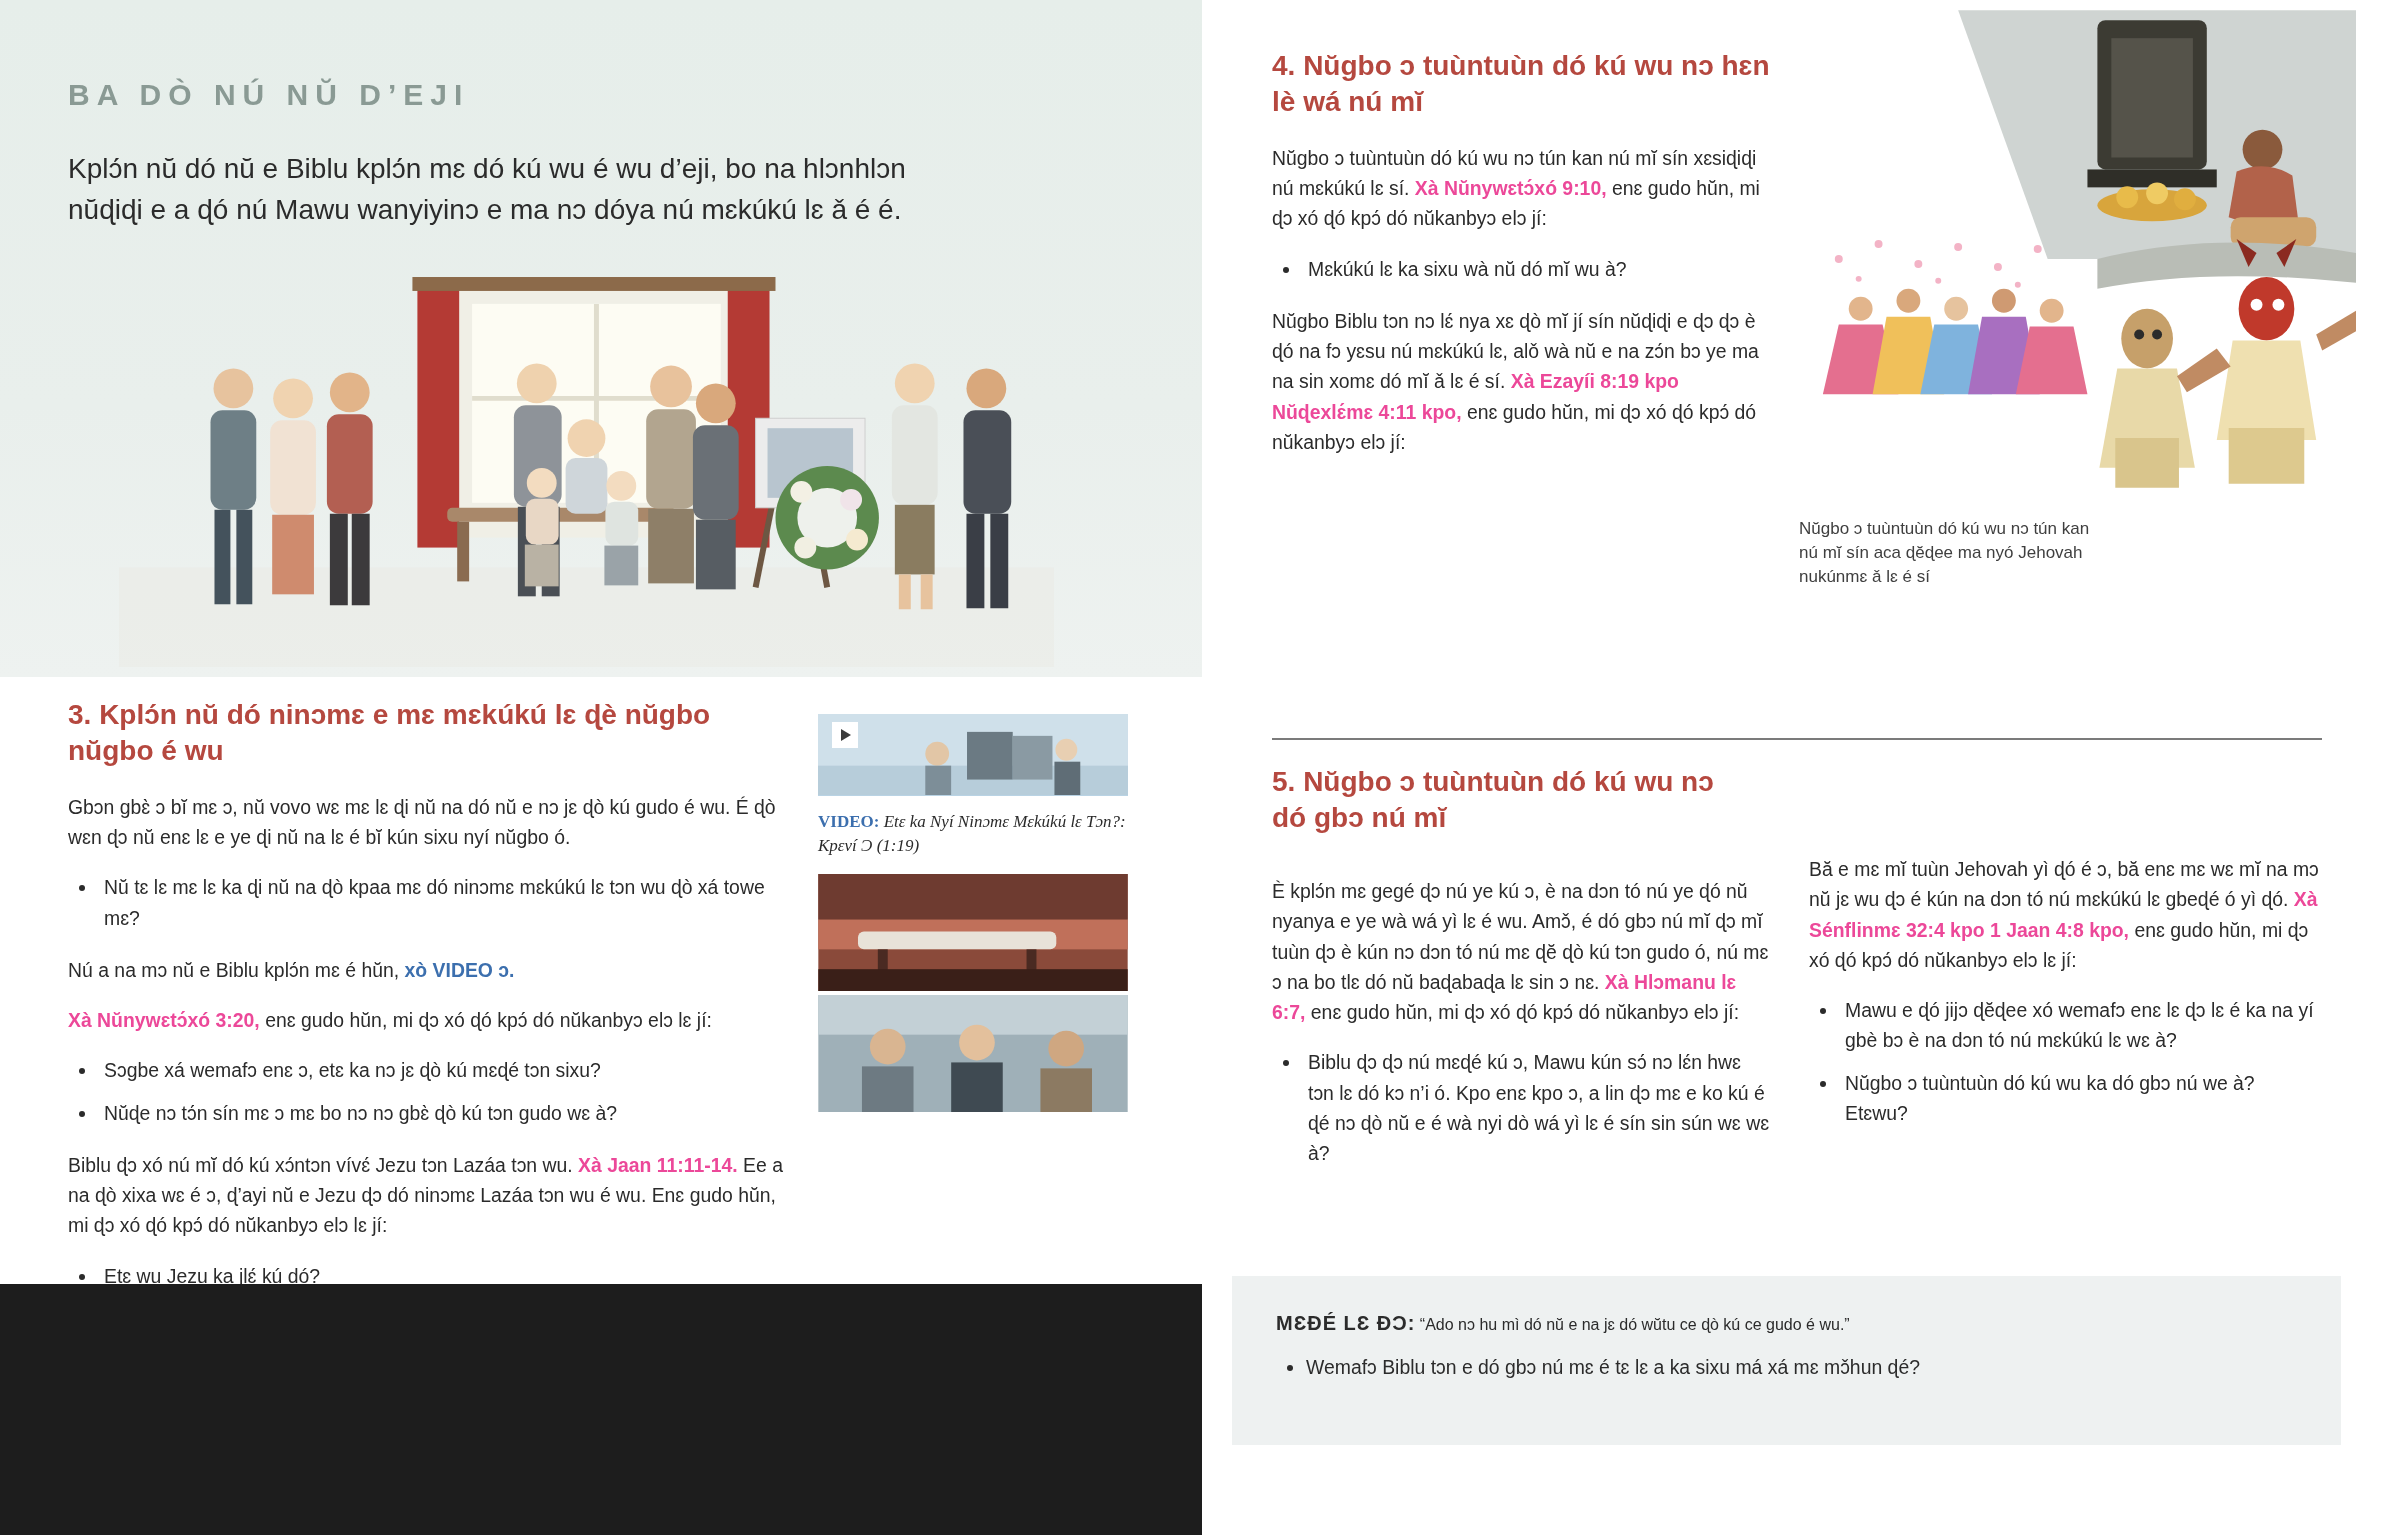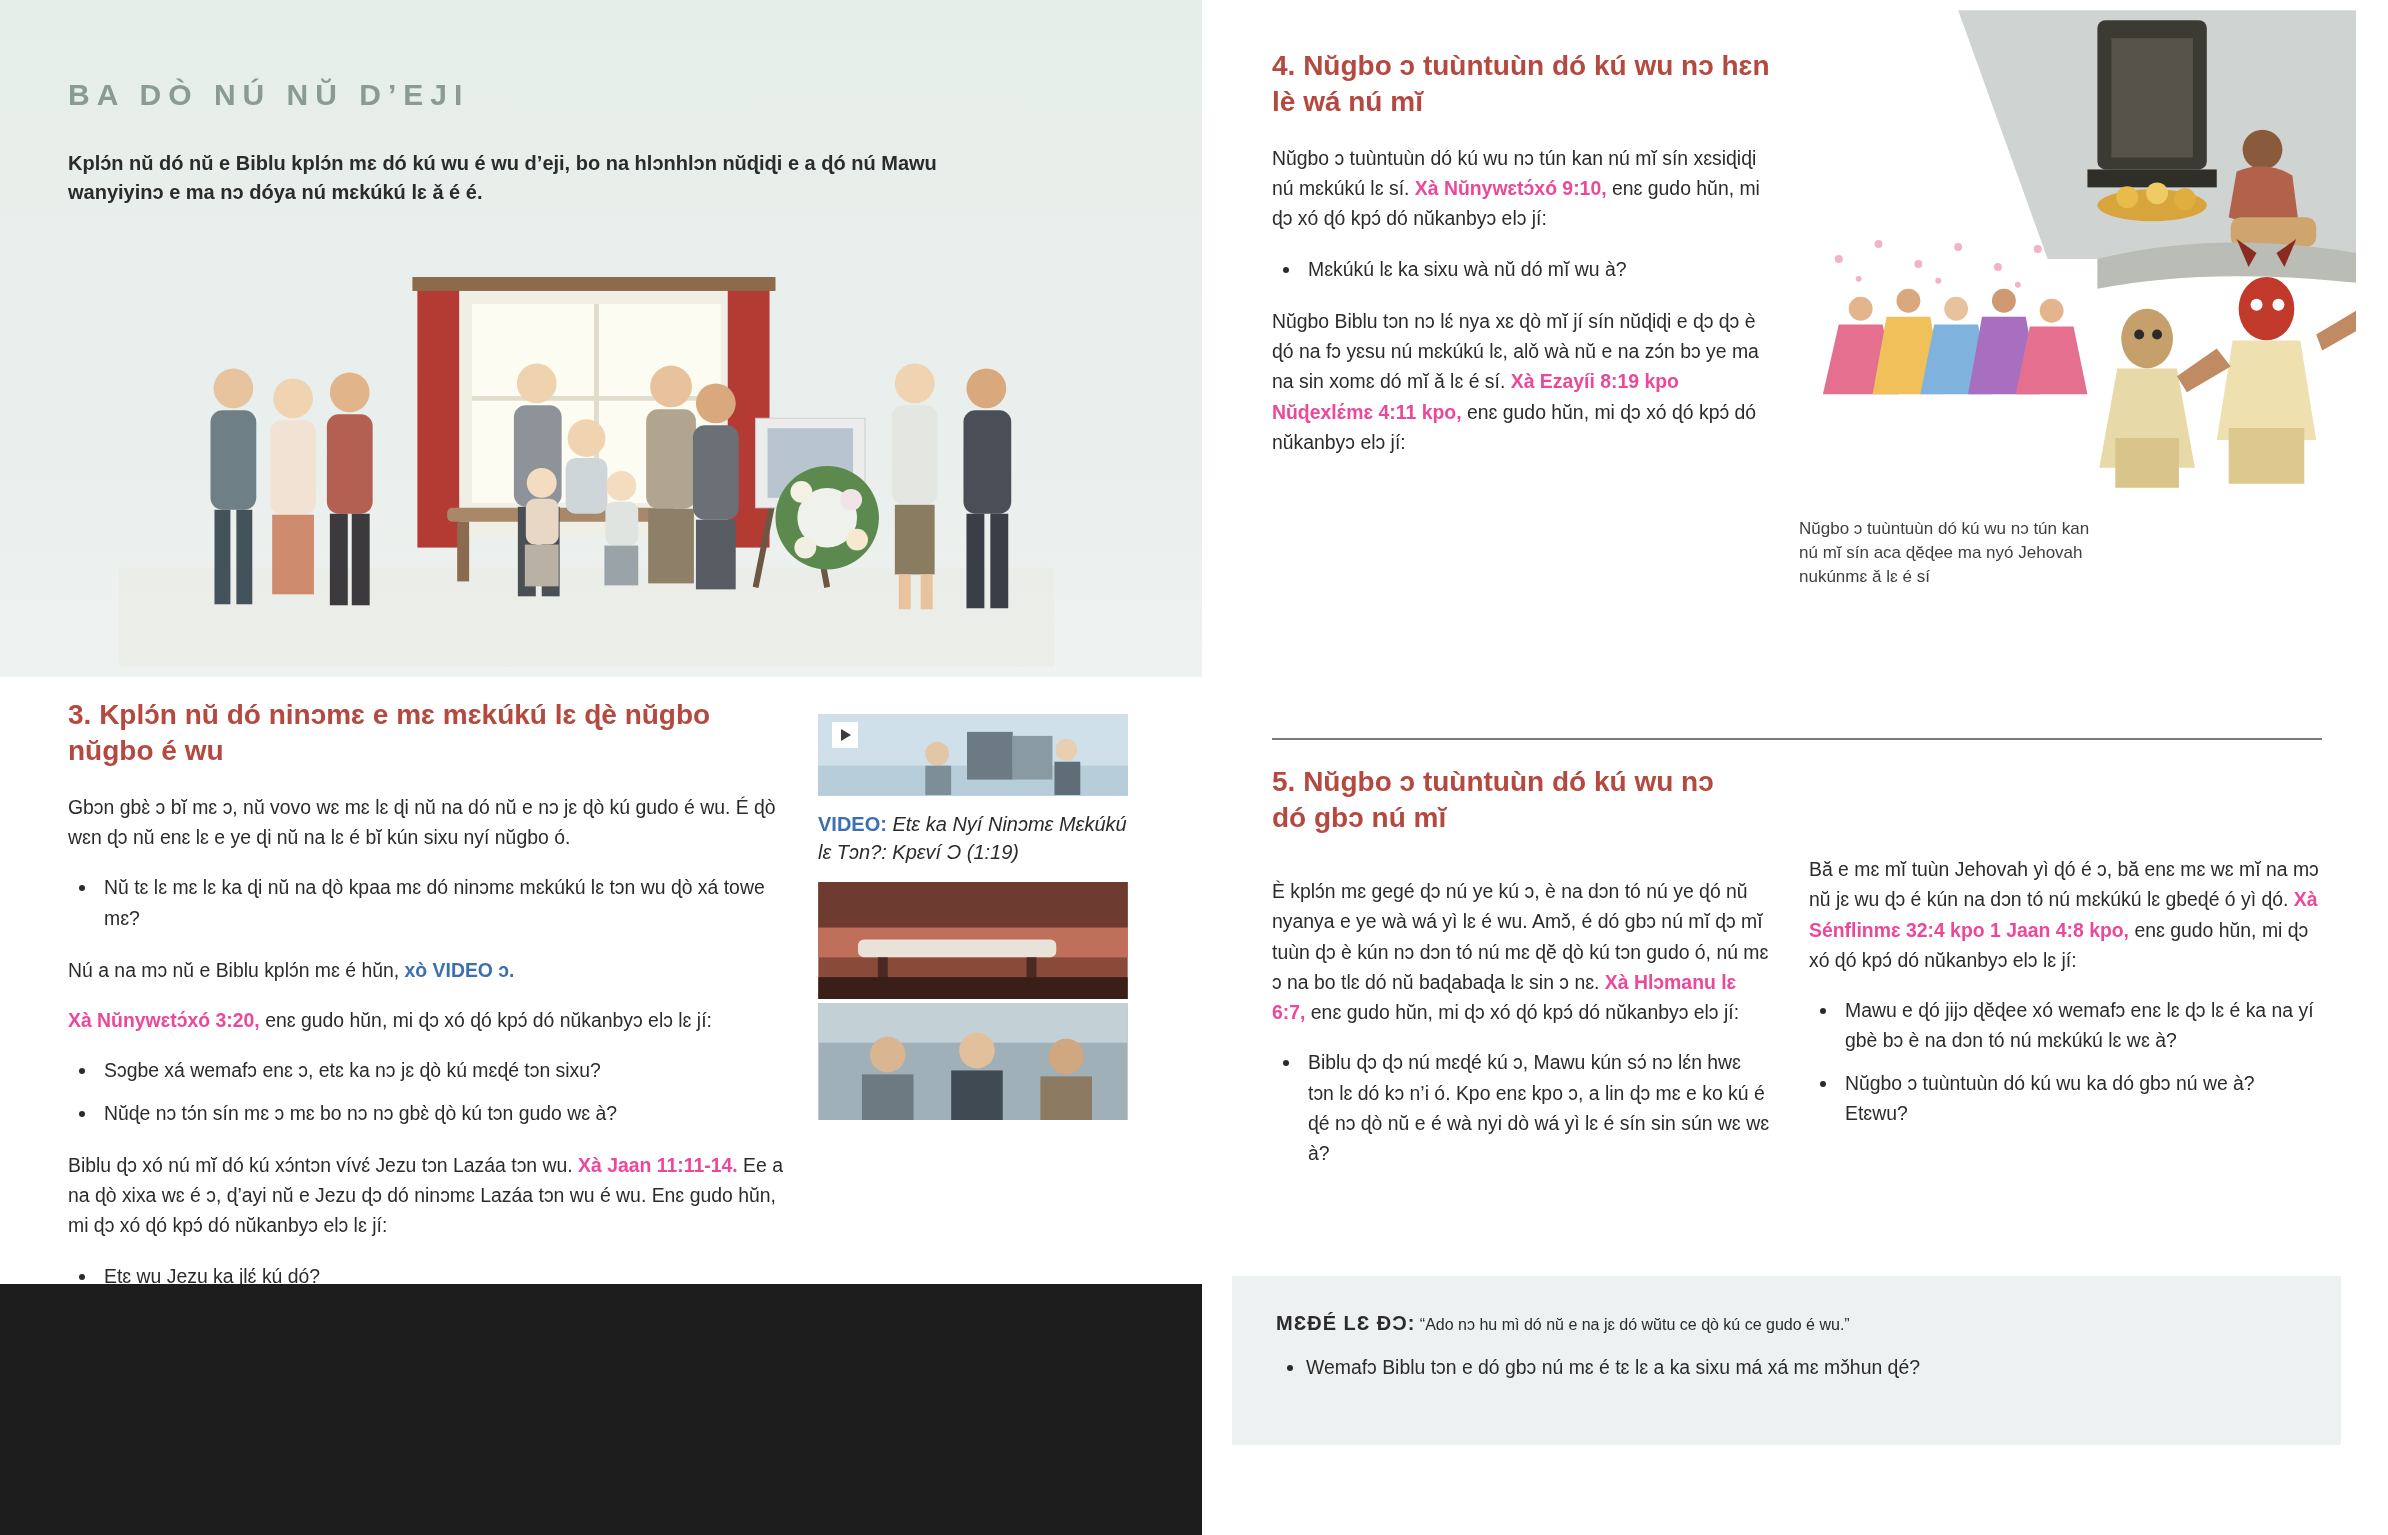--- a/index.html
+++ b/index.html
@@ -18,21 +18,21 @@
   .left-top-band {
     position:absolute; left:0; top:0; width:1202px; height:677px;
     background:linear-gradient(to bottom,#e6eeea 0%, #e9efec 60%, #eef2f0 100%);
   }
   .section-title {
     position:absolute; left:68px; top:78px;
     font-size:30px; letter-spacing:7px; font-weight:bold; color:#8a9a94;
   }
   .lead-text {
     position:absolute; left:68px; top:149px; width:896px;
-    font-size:20px; line-height:1.45; font-weight:bold; color:#2b2b2b;
+    font-size:28px; line-height:1.45; font-weight:normal; color:#2b2b2b;
   }
   .hero-illo { position:absolute; left:119px; top:269px; width:935px; height:398px; }
 
   .lp-body { position:absolute; left:68px; top:697px; width:716px; }
   h2.art-head {
     color:#b5483f; font-size:28px; line-height:1.3; margin:0 0 22px 0; font-weight:bold;
   }
   .para { font-size:19.4px; line-height:1.56; margin:0 0 20px 0; color:#2b2b2b; }
   ul.qs { margin:0 0 22px 0; padding-left:30px; }
   ul.qs li { font-size:19.4px; line-height:1.56; margin-bottom:12px; padding-left:6px; }
@@ -47,21 +47,21 @@
   }
   .vt-inner { position:absolute; inset:0; }
   .play-badge {
     position:absolute; left:14px; top:8px; width:26px; height:26px;
     background:#ffffff; display:flex; align-items:center; justify-content:center;
   }
   .play-badge:after {
     content:""; width:0;height:0;border-left:10px solid #3b3b3b;
     border-top:6px solid transparent;border-bottom:6px solid transparent; margin-left:2px;
   }
-  .video-caption { font-size:20px; line-height:1.4; margin:14px 0 16px 0; }
+  .video-caption { font-size:17px; line-height:1.4; margin:14px 0 16px 0;font-family:Liberation Serif, serif; }
   .video-caption .vlabel { color:#3c6fae; font-weight:bold; }
   .video-caption .vtitle { font-style:italic; }
   .photo { width:310px; height:117px; margin-bottom:4px; position:relative; overflow:hidden; }
 
   
   .right-page { position:absolute; left:1202px; top:0; width:1186px; height:1535px; background:#ffffff; }
   .rp-col-left { position:absolute; left:70px; top:48px; width:498px; }
   .rp-art-img { position:absolute; left:597px; top:10px; width:557px; height:488px; }
   .art-caption { position:absolute; left:597px; top:517px; width:299px; font-size:17px; line-height:1.42; color:#3f3f3f; }
 

